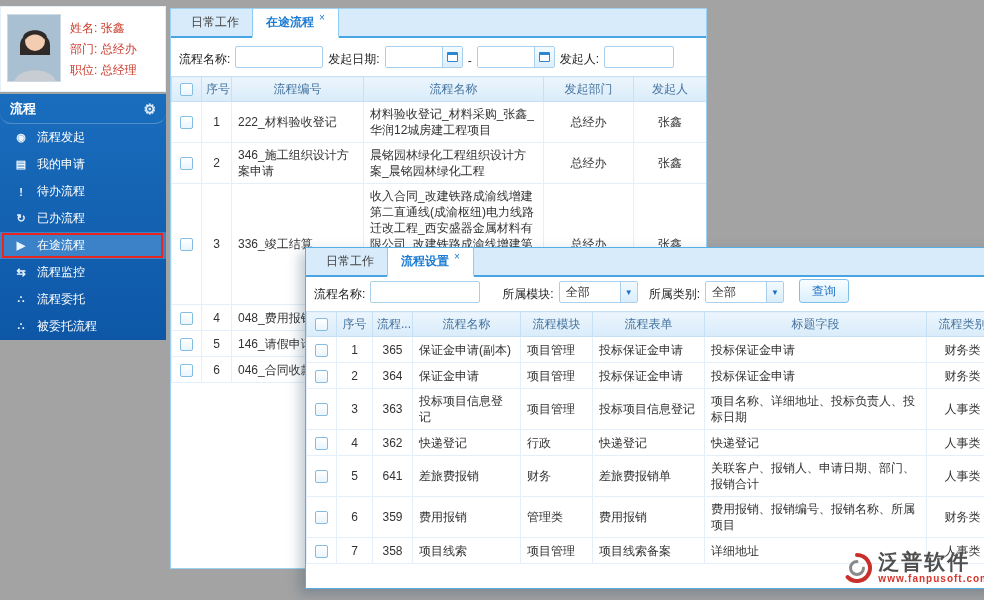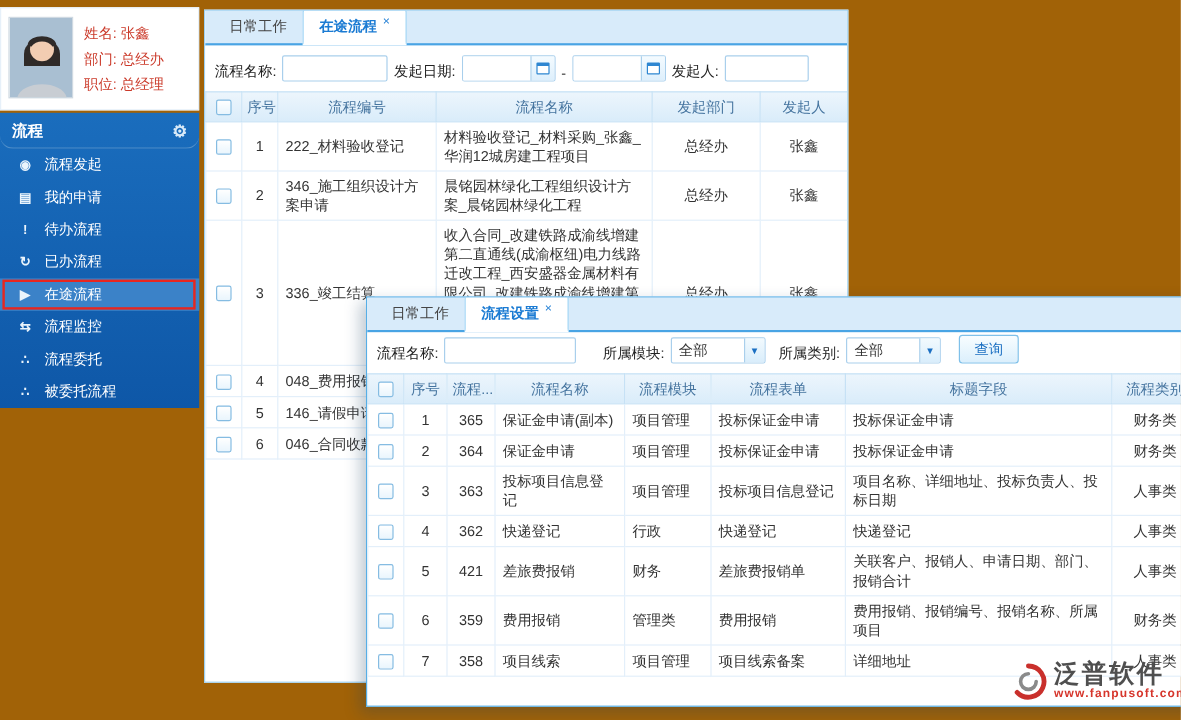--- a/index.html
+++ b/index.html
@@ -1,17 +1,17 @@
 <!DOCTYPE html>
 <html><head>
 <meta charset="utf-8">
 <style>
   * { margin:0; padding:0; box-sizing:border-box; }
   body { font-family:"Liberation Sans", sans-serif; font-size:12px; color:#333; background:#fff; }
-  .stage { position:relative; width:984px; height:600px; background:#a16207; overflow:hidden; }
+  .stage { position:relative; width:984px; height:600px; background:#a3a3a3; overflow:hidden; }
 
   
   .profile { position:absolute; left:0; top:6px; width:166px; height:86px;
              border:1px solid #e6f0f9; background:#fff; display:flex; padding:7px 6px; }
   .avatar { width:54px; height:68px; flex:0 0 54px; overflow:hidden; border:1px solid #cfd9e2; }
   .pinfo { margin-left:9px; padding-top:4px; color:#cb3a2a; line-height:21px; white-space:nowrap; }
 
   
   .sidebar { position:absolute; left:0; top:94px; width:166px;
              background:linear-gradient(180deg,#1a6dbd,#0e57a7); }
@@ -351,21 +351,21 @@
             <td>快递登记</td>
             <td>行政</td>
             <td>快递登记</td>
             <td>快递登记</td>
             <td class="c">人事类</td>
           </tr>
 
           <tr>
             <td class="c"><span class="cb"></span></td>
             <td class="c">5</td>
-            <td class="c">421</td>
+            <td class="c">641</td>
             <td>差旅费报销</td>
             <td>财务</td>
             <td>差旅费报销单</td>
             <td>关联客户、报销人、申请日期、部门、报销合计</td>
             <td class="c">人事类</td>
           </tr>
 
           <tr>
             <td class="c"><span class="cb"></span></td>
             <td class="c">6</td>

